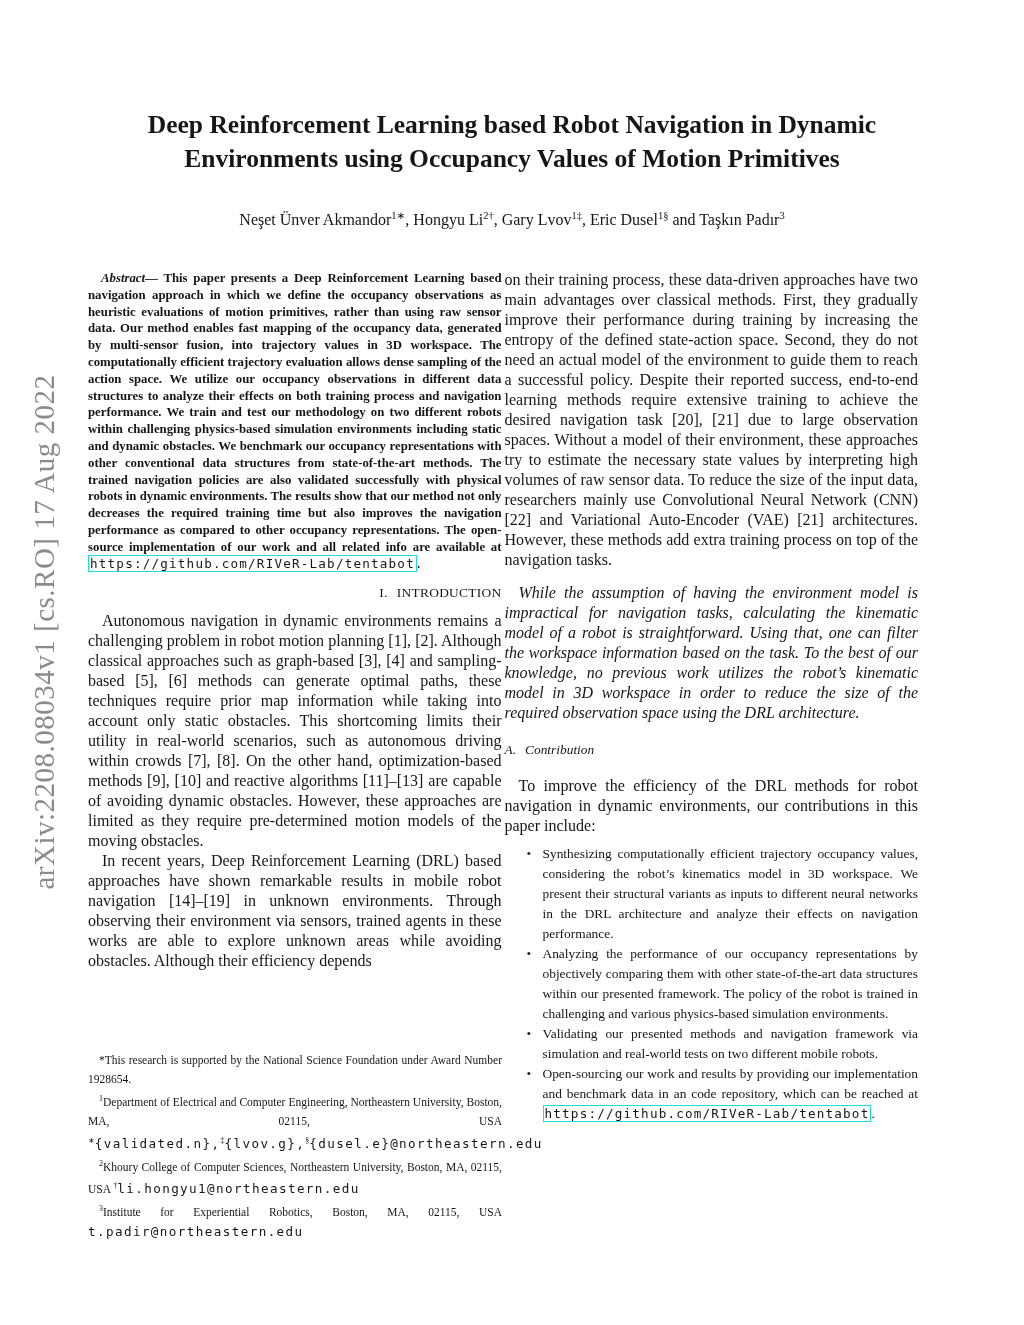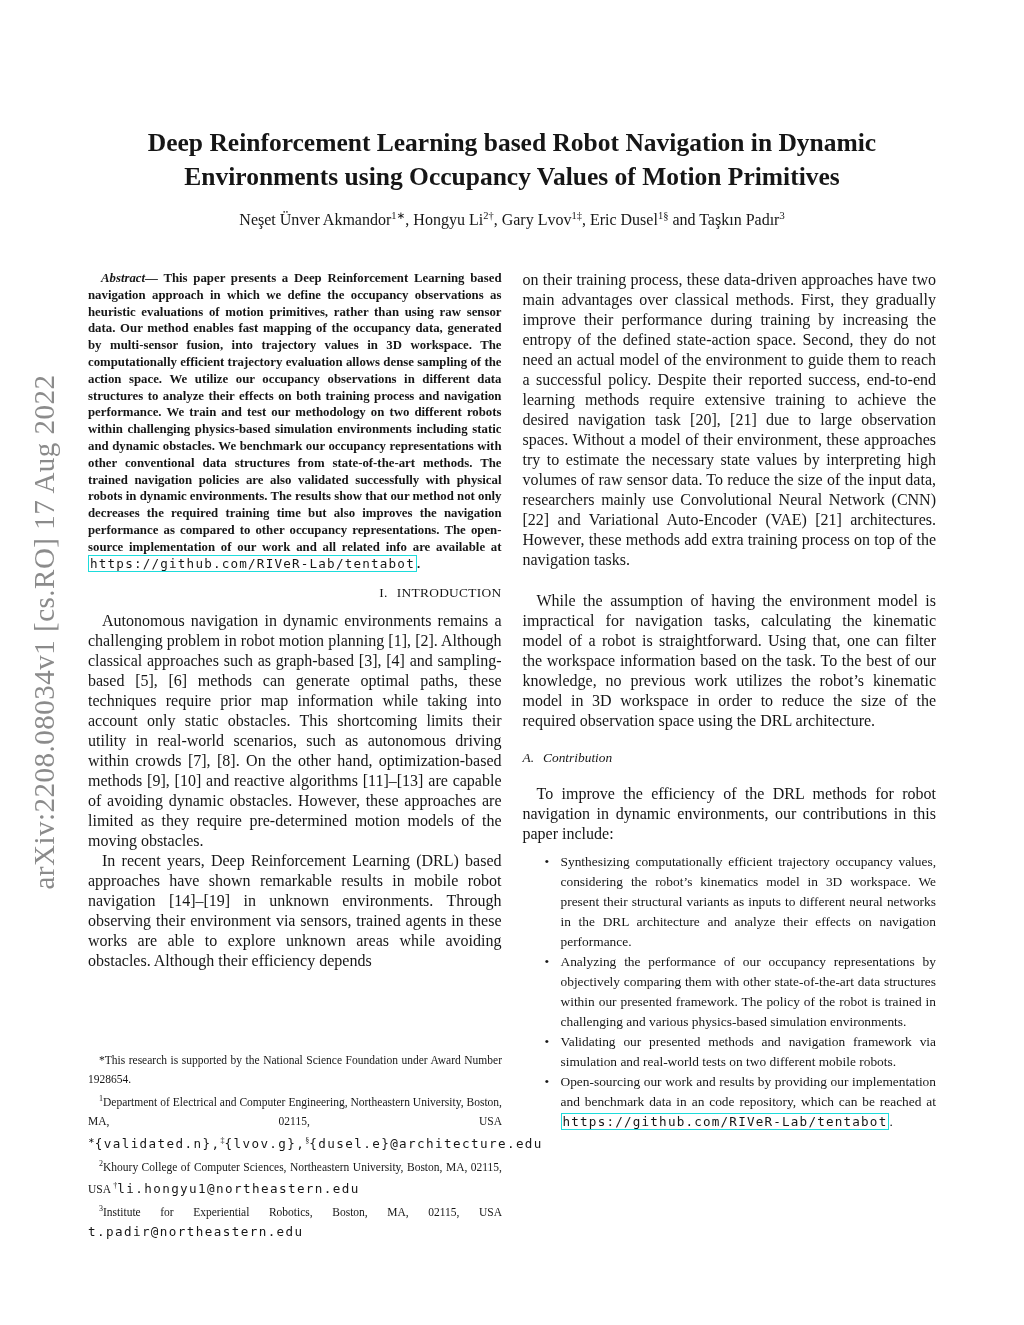--- a/index.html
+++ b/index.html
@@ -19,37 +19,37 @@
     width:660px;height:36px;
     transform:rotate(-90deg);
     text-align:center;
     font-size:29px;
     color:#8b8b8b;
     letter-spacing:0.5px;
     white-space:nowrap;
   }
   
   .title{
-    position:absolute;top:126px;left:0;right:0;
+    position:absolute;top:108px;left:0;right:0;
     padding:0 100px;
     text-align:center;
     font-size:25.5px;font-weight:bold;
     line-height:34px;
   }
   .authors{
     position:absolute;top:209px;left:0;right:0;
     text-align:center;
     font-size:16px;
   }
   .authors sup{font-size:10.5px;}
   
   .columns{
     position:absolute;top:270px;left:88px;
     width:848px;
-    display:flex;gap:21px;
+    display:flex;gap:3px;
   }
   .col{width:413.5px;}
   
   .abstract{
     font-size:12.8px;font-weight:bold;
     line-height:16.8px;
     text-align:justify;
     text-indent:13px;
     margin:0;
   }
@@ -73,21 +73,21 @@
   }
   .section-heading .sec-num{margin-right:9px;}
   
   .body-para{
     font-size:16px;line-height:20px;
     text-align:justify;
     text-indent:14px;
     margin:0;
   }
   .no-indent{text-indent:0;}
-  .para-gap{margin-top:21px;}
+  .para-gap{margin-top:13px;font-style:italic;}
   .subsection-heading{
     font-style:italic;
     font-size:13.4px;
     margin:17px 0 0 0;
     text-indent:0;
   }
   .subsection-heading .sub-num{margin-right:9px;}
   
   .contrib-list{
     list-style:none;
@@ -154,18 +154,18 @@
         <li><span class="bullet">•</span><span>Synthesizing computationally efficient trajectory occupancy values, considering the robot’s kinematics model in 3D workspace. We present their structural variants as inputs to different neural networks in the DRL architecture and analyze their effects on navigation performance.</span></li>
         <li><span class="bullet">•</span><span>Analyzing the performance of our occupancy representations by objectively comparing them with other state-of-the-art data structures within our presented framework. The policy of the robot is trained in challenging and various physics-based simulation environments.</span></li>
         <li><span class="bullet">•</span><span>Validating our presented methods and navigation framework via simulation and real-world tests on two different mobile robots.</span></li>
         <li><span class="bullet">•</span><span>Open-sourcing our work and results by providing our implementation and benchmark data in an code repository, which can be reached at </span><span class="mono-link">https://github.com/RIVeR-Lab/tentabot</span><span>.</span></li>
       </ul>
     </div>
   </div>
 
   <div class="footnotes">
     <p class="fn-first"><span>*</span><span>This research is supported by the National Science Foundation under Award Number 1928654.</span></p>
-    <p><sup>1</sup><span>Department of Electrical and Computer Engineering, Northeastern University, Boston, MA, 02115, USA </span><sup>∗</sup><span class="fn-mono">{validated.n},</span><sup>‡</sup><span class="fn-mono">{lvov.g},</span><sup>§</sup><span class="fn-mono">{dusel.e}</span><span class="fn-mono">@architecture.edu</span></p>
+    <p><sup>1</sup><span>Department of Electrical and Computer Engineering, Northeastern University, Boston, MA, 02115, USA </span><sup>∗</sup><span class="fn-mono">{validated.n},</span><sup>‡</sup><span class="fn-mono">{lvov.g},</span><sup>§</sup><span class="fn-mono">{dusel.e}</span><span class="fn-mono">@northeastern.edu</span></p>
     <p><sup>2</sup><span>Khoury College of Computer Sciences, Northeastern University, Boston, MA, 02115, USA </span><sup>†</sup><span class="fn-mono">li.hongyu1@northeastern.edu</span></p>
     <p><sup>3</sup><span>Institute for Experiential Robotics, Boston, MA, 02115, USA </span><span class="fn-mono">t.padir@northeastern.edu</span></p>
   </div>
 
 </div>
 
 </body></html>

